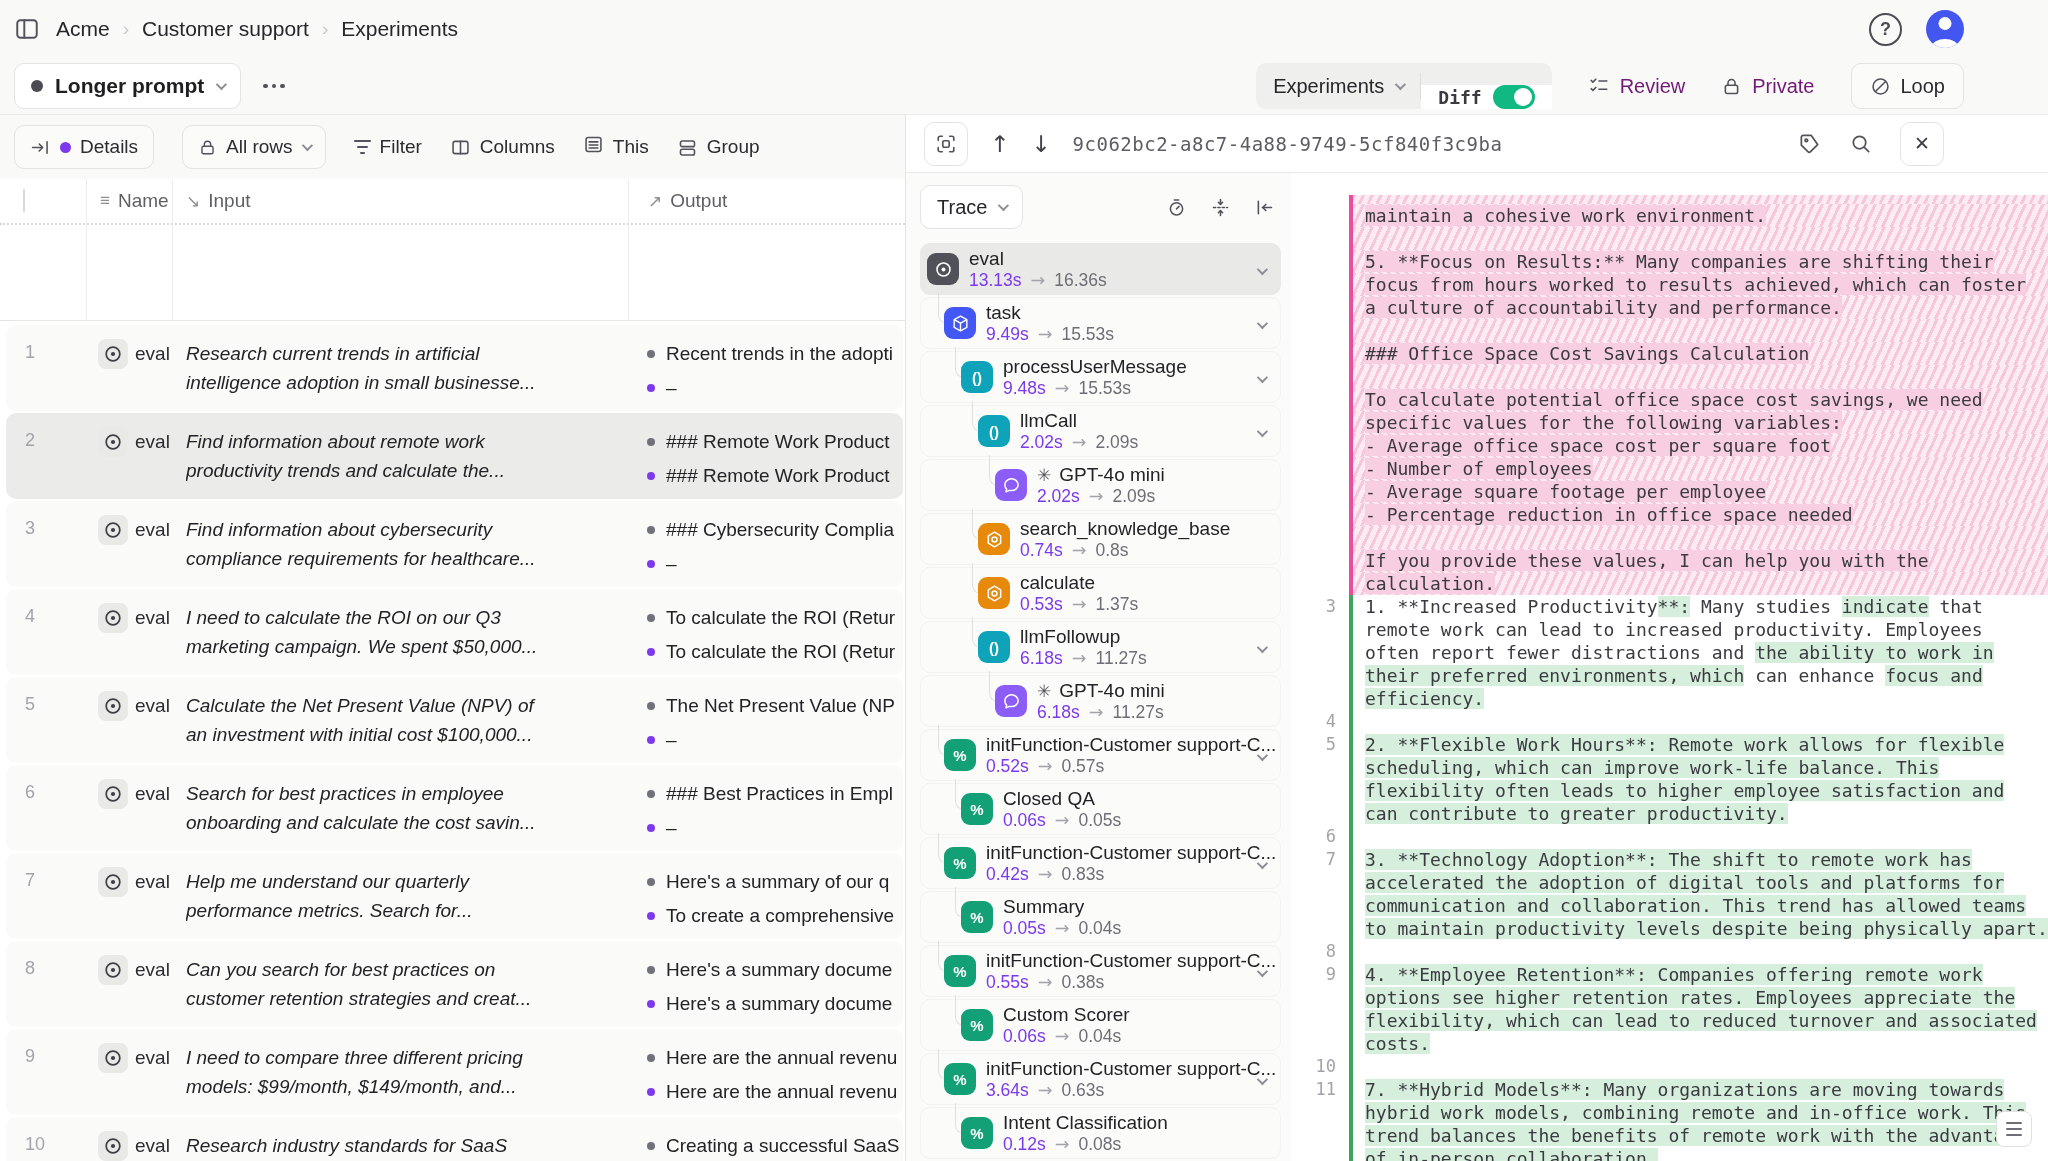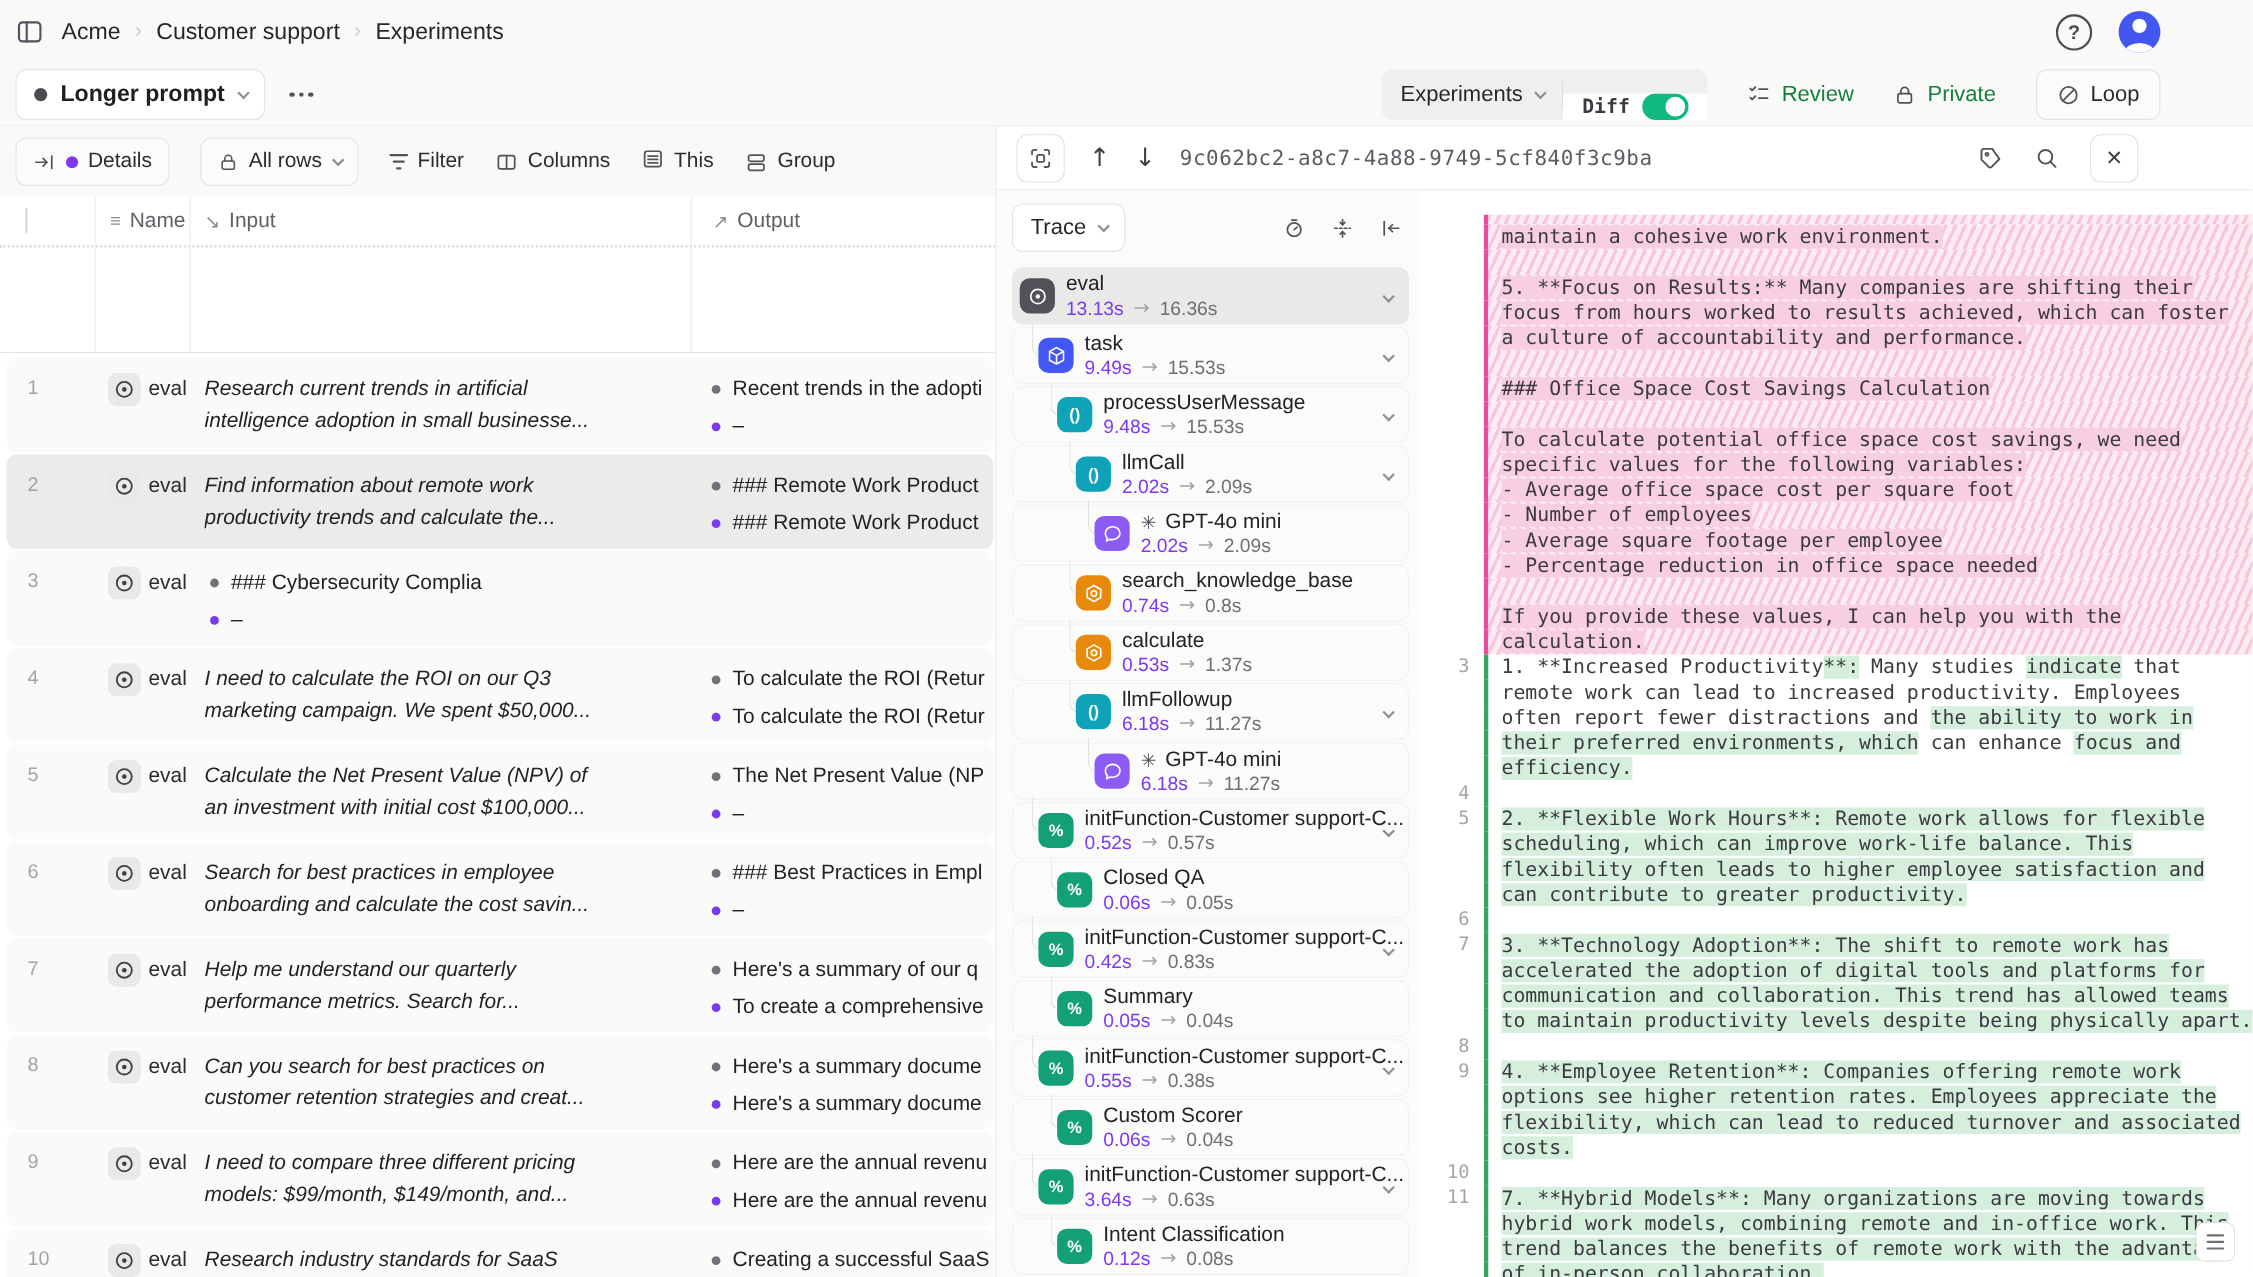--- a/index.html
+++ b/index.html
@@ -27,21 +27,21 @@
   .chev { width:8px; height:8px; border-right:2px solid #8e8e96; border-bottom:2px solid #8e8e96; transform:rotate(45deg) translateY(-2px); flex-shrink:0; }
   .more-btn { display:flex; gap:4px; padding:8px; background:none; border:none; cursor:pointer; }
   .more-btn i { width:4.5px; height:4.5px; border-radius:50%; background:#52525b; }
   .bar2-right { margin-left:auto; display:flex; align-items:center; gap:36px; }
   .seg { display:flex; align-items:center; background:#efefed; border-radius:10px; height:46px; }
   .seg-item { display:flex; align-items:center; gap:11px; padding:0 17px; font-size:20px; font-weight:500; color:#26262b; cursor:pointer; }
   .seg-div { width:1px; height:26px; background:#dcdcda; }
   .seg-item.diff { font-weight:600; }
   .toggle { width:42px; height:24px; border-radius:12px; background:var(--toggle-green,#10b981); position:relative; cursor:pointer; }
   .toggle::after { content:""; position:absolute; right:3px; top:3px; width:18px; height:18px; border-radius:50%; background:#fff; }
-  .ghost-btn { display:flex; align-items:center; gap:10px; font-size:20px; font-weight:500; color:#15803d; background:none; border:none; cursor:pointer; }
+  .ghost-btn { display:flex; align-items:center; gap:10px; font-size:20px; font-weight:500; color:#701a75; background:none; border:none; cursor:pointer; }
   .loop-btn { display:flex; align-items:center; gap:10px; height:46px; padding:0 18px; border:1px solid #e3e3e1; border-radius:10px; background:#fbfbfa; font-size:20px; font-weight:500; color:#2b2b30; cursor:pointer; }
 
   
   .main { position:absolute; top:115px; left:0; right:0; bottom:0; display:flex; }
   .left { width:905px; display:flex; flex-direction:column; background:#fff; min-width:905px; }
   .toolbar { height:64px; background:#f9f9f8; display:flex; align-items:center; gap:28px; padding:0 14px; }
   .tool-btn { display:flex; align-items:center; gap:9px; font-size:19px; font-weight:500; color:#2b2b30; background:none; border:none; cursor:pointer; }
   .tool-btn.bordered { height:44px; border:1px solid #e3e3e1; border-radius:10px; background:#fbfbfa; padding:0 15px; }
   .acc-dot { width:11px; height:11px; border-radius:50%; background:var(--accent,#7c3aed); }
   .flt { display:flex; flex-direction:column; gap:4px; }
@@ -322,20 +322,24 @@
               <div class="tc1">3</div>
               <div class="tc2">
                 <span class="evchip">
                   <svg width="20" height="20" viewBox="0 0 24 24" fill="none" stroke="#3f3f46" stroke-width="2">
                     <circle cx="12" cy="12" r="8.2"></circle>
                     <circle cx="12" cy="12" r="2.5" fill="#3f3f46" stroke="none"></circle>
                   </svg>
                 </span>
                 <span class="evname">eval</span>
               </div>
+              <div class="tc3">
+                <div>Find information about cybersecurity</div>
+                <div>compliance requirements for healthcare...</div>
+              </div>
               <div class="tc4">
                 <div class="oline">
                   <span class="odot" style="background: rgb(113, 113, 122);"></span>
                   <span class="otext">### Cybersecurity Complia</span>
                 </div>
                 <div class="oline">
                   <span class="odot" style="background: rgb(124, 58, 237);"></span>
                   <span class="otext">–</span>
                 </div>
               </div>

